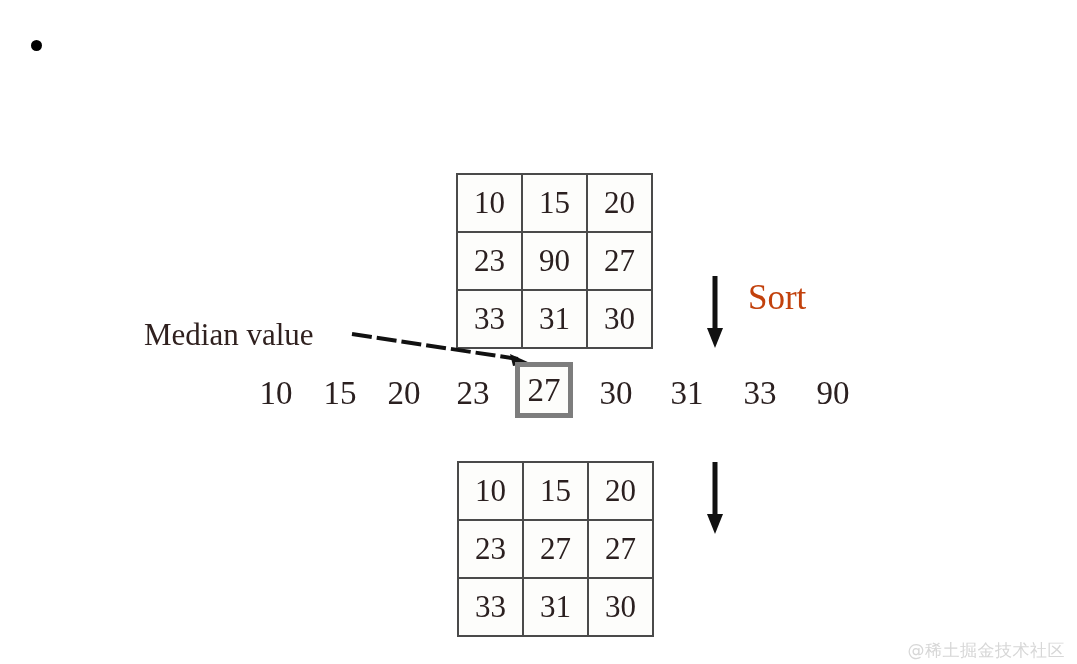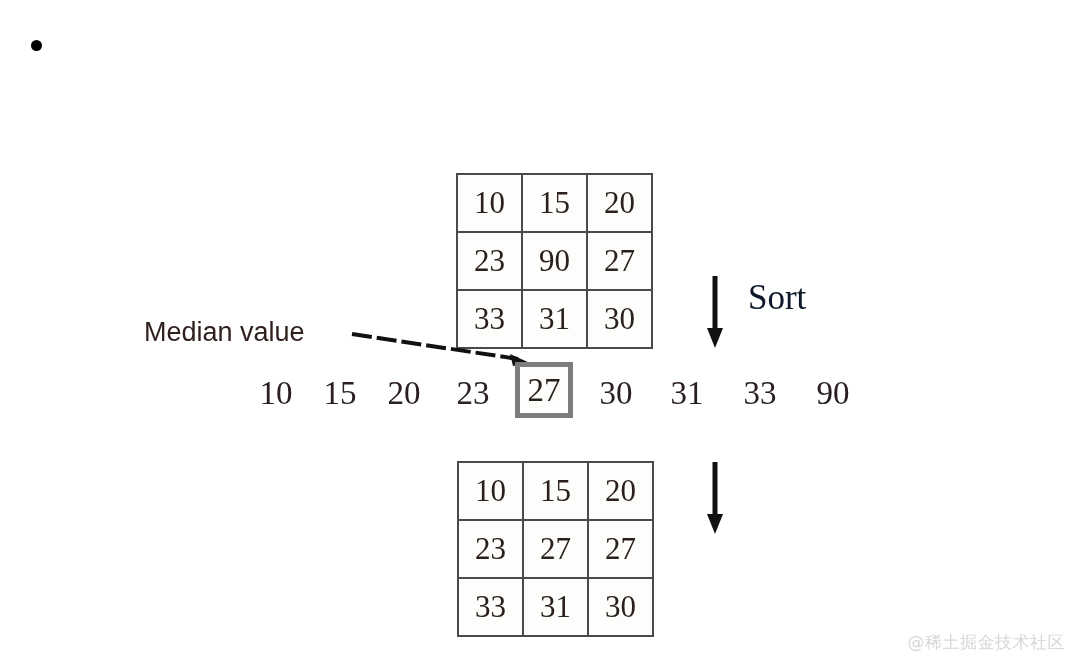--- a/index.html
+++ b/index.html
@@ -84,22 +84,22 @@
   #grid-bottom {
     left: 457px;
     top: 311px;
   }
 
   
   .median-label {
     position: absolute;
     left: 144px;
     top: 167px;
-    font-family: Liberation Sans, sans-serif;
-    font-size: 27px;
+    font-family: Liberation Serif, serif;
+    font-size: 31px;
     color: #30211f;
     white-space: nowrap;
   }
   .median-arrow {
     position: absolute;
     left: 350px;
     top: 182px;
     width: 190px;
     height: 45px;
     pointer-events: none;
@@ -145,33 +145,33 @@
   
   .step-arrow {
     position: absolute;
     width: 24px;
     height: 72px;
   }
   .step-label {
     position: absolute;
     font-family: "Liberation Serif", serif;
     font-size: 35px;
-    color: #0f172a;
+    color: #c2410c;
     white-space: nowrap;
   }
   #arrow-sort   { left: 704px; top: 126px; }
   #label-sort   { left: 748px; top: 128px; }
   #arrow-replace{ left: 704px; top: 312px; }
   #label-replace{ left: 748px; top: 313px; }
 
   
   .watermark {
     position: absolute;
     right: 12px;
-    bottom: 10px;
+    bottom: 2px;
     font-family: "DejaVu Sans", sans-serif;
     font-size: 17px;
     color: #d7d7d7;
     letter-spacing: 0.5px;
     white-space: nowrap;
     margin-left: 28px;
   }
 </style>
 </head>
 <body>

